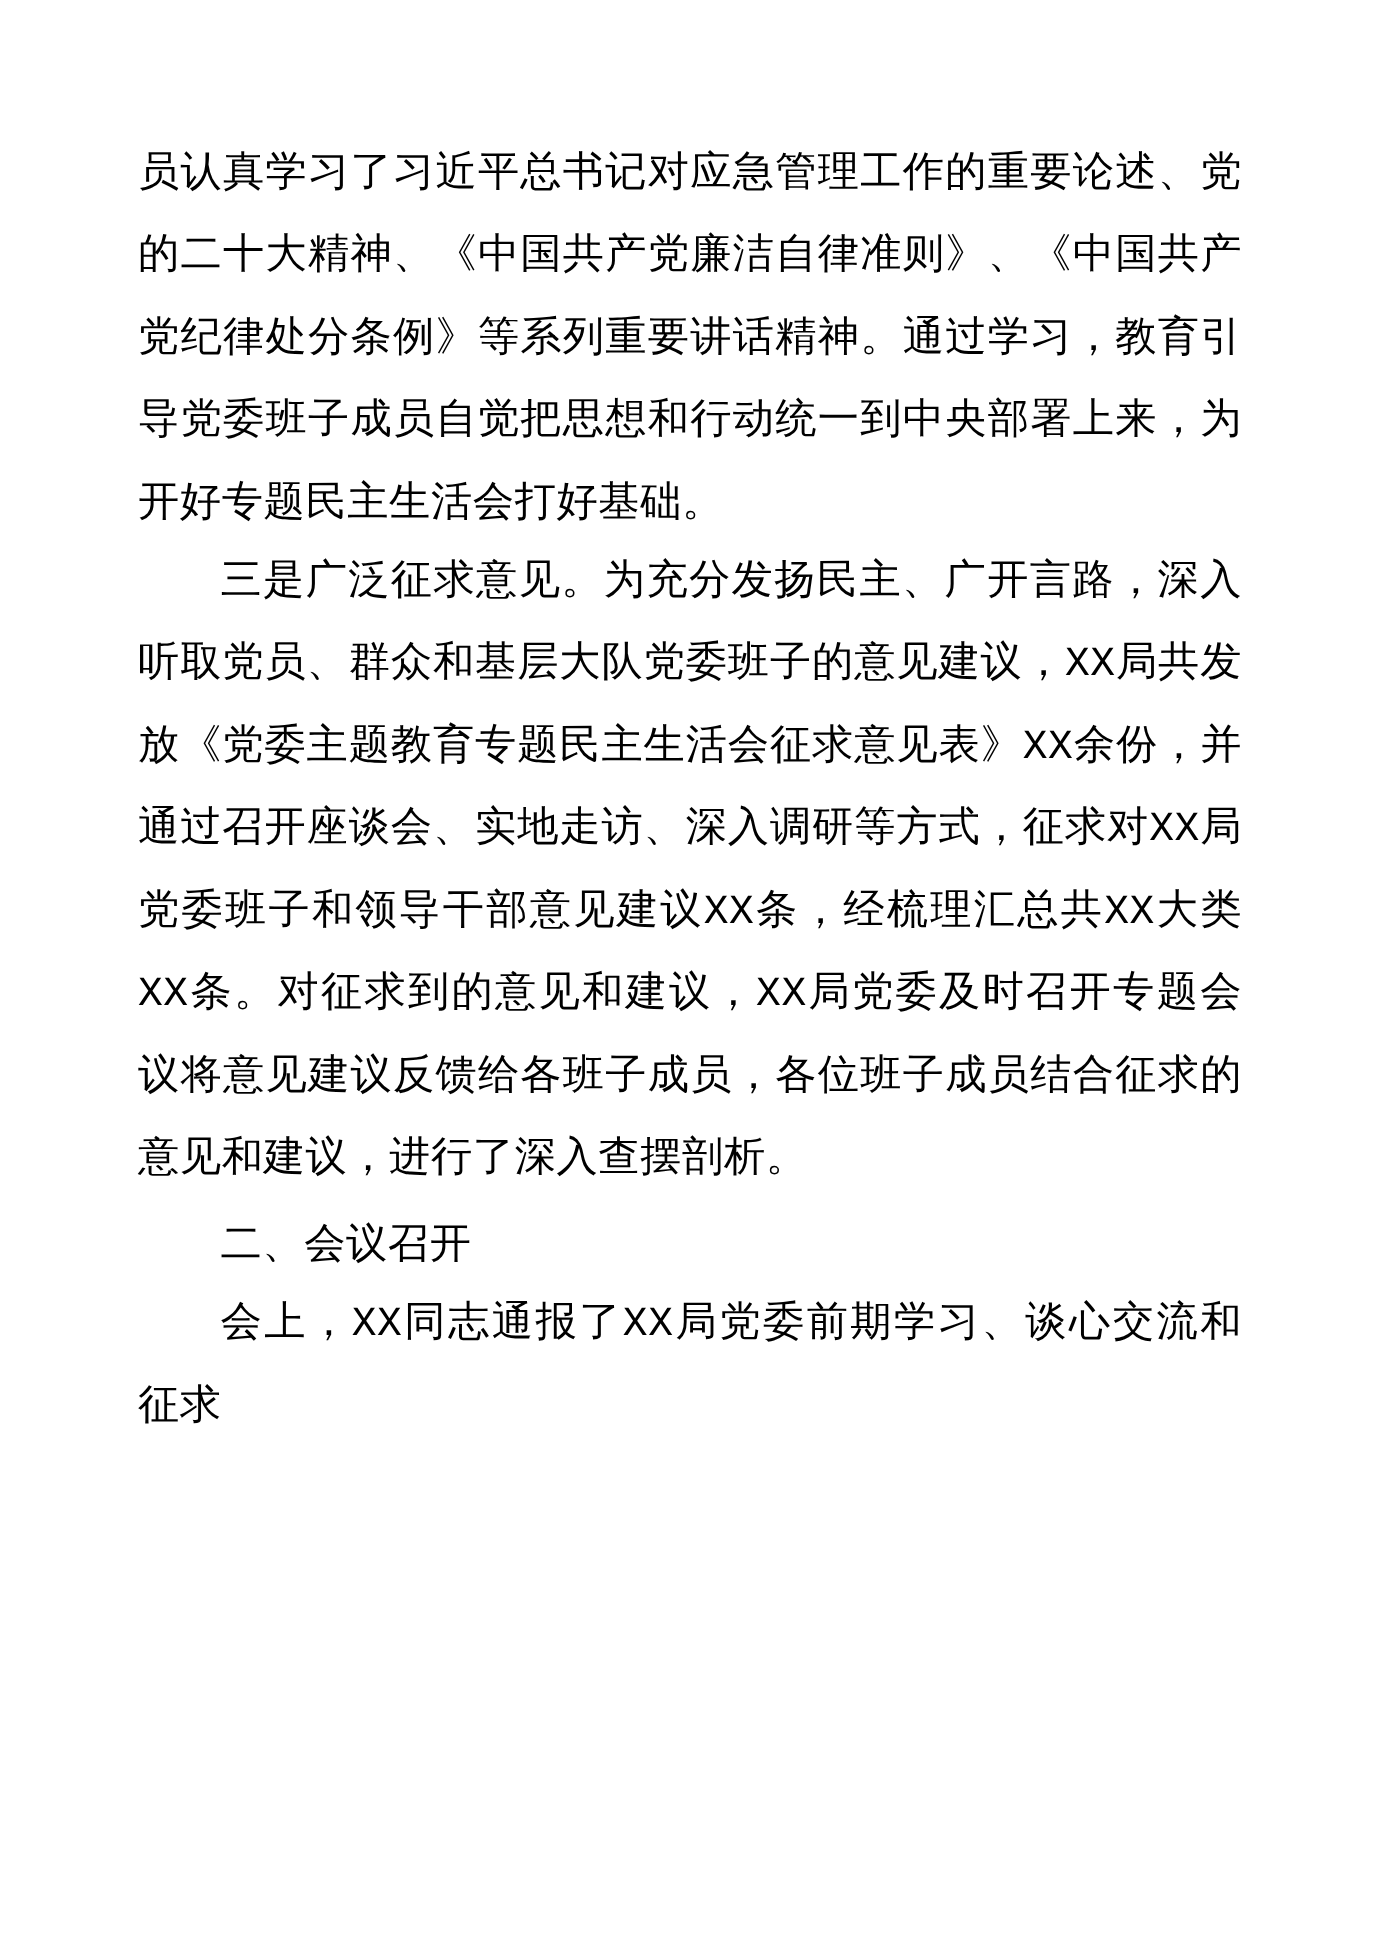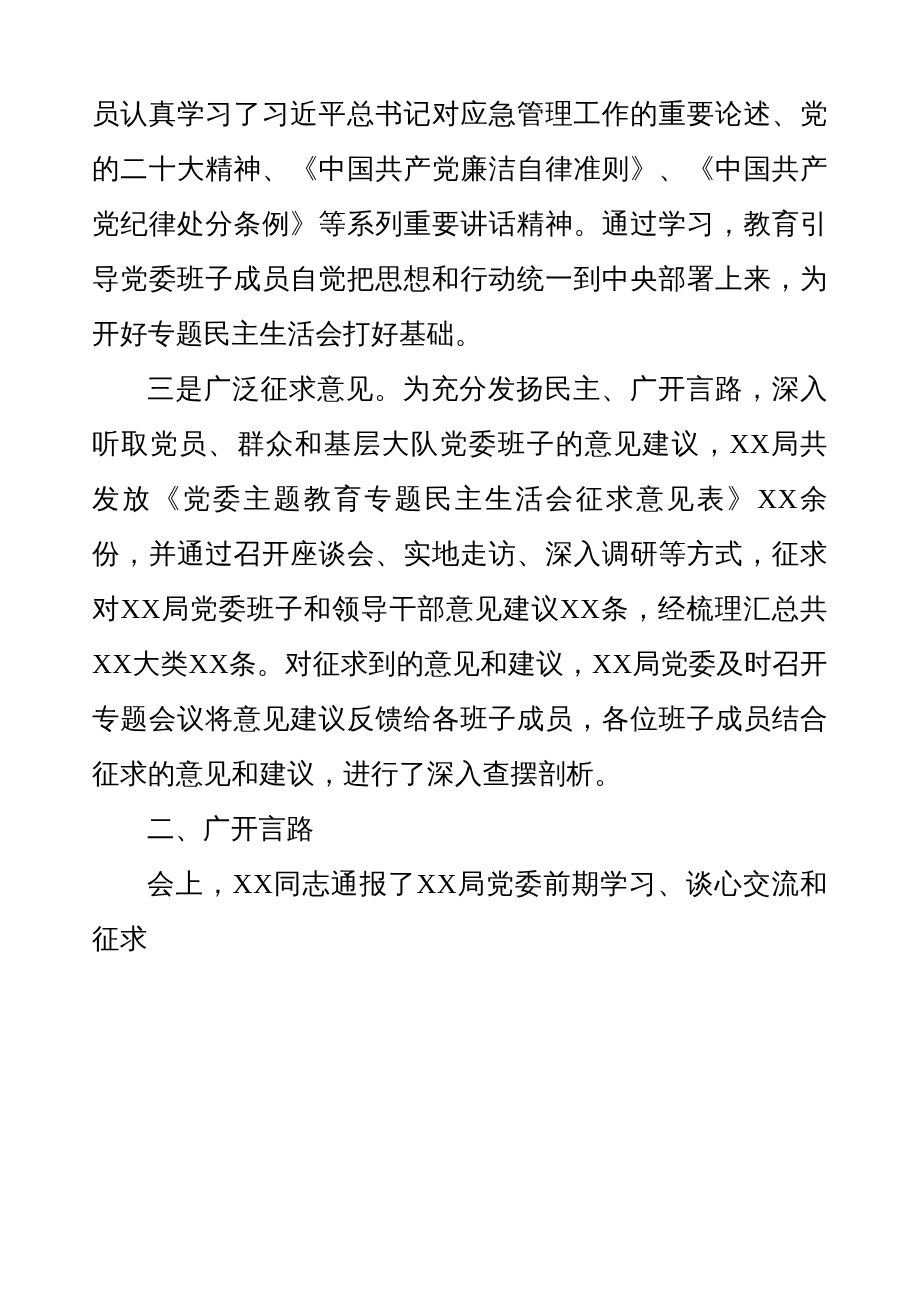--- a/index.html
+++ b/index.html
@@ -24,37 +24,38 @@
     text-align: justify;
     text-justify: inter-ideograph;
     letter-spacing: 0.4px;
   }
   p {
     margin: 0;
     padding: 0;
   }
   .para-indent {
     text-indent: 2em;
+    font-family: Liberation Mono, monospace;
   }
   .para-cont {
     text-indent: 0;
   }
   .heading {
     text-indent: 2em;
   }
 </style>
 </head>
 <body>
 
 <div class="page">
   <div class="doc-body">
 
     <p class="para-cont">员认真学习了习近平总书记对应急管理工作的重要论述、党的二十大精神、《中国共产党廉洁自律准则》、《中国共产党纪律处分条例》等系列重要讲话精神。通过学习，教育引导党委班子成员自觉把思想和行动统一到中央部署上来，为开好专题民主生活会打好基础。</p>
 
     <p class="para-indent">三是广泛征求意见。为充分发扬民主、广开言路，深入听取党员、群众和基层大队党委班子的意见建议，XX局共发放《党委主题教育专题民主生活会征求意见表》XX余份，并通过召开座谈会、实地走访、深入调研等方式，征求对XX局党委班子和领导干部意见建议XX条，经梳理汇总共XX大类XX条。对征求到的意见和建议，XX局党委及时召开专题会议将意见建议反馈给各班子成员，各位班子成员结合征求的意见和建议，进行了深入查摆剖析。</p>
 
 
-    <p class="heading">二、广开言路</p>
+    <p class="heading">二、会议召开</p>
 
     <p class="para-indent">会上，XX同志通报了XX局党委前期学习、谈心交流和征求</p>
 
   </div>
 </div>
 
 </body></html>

